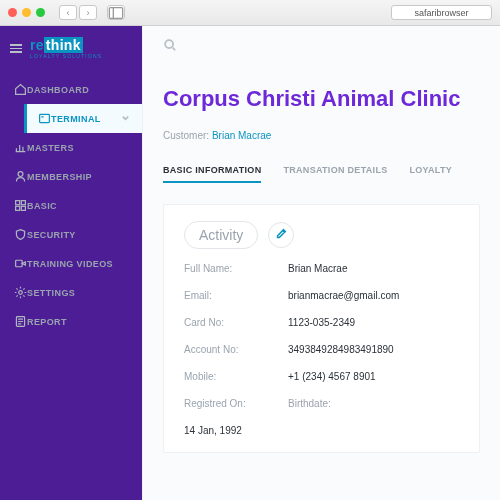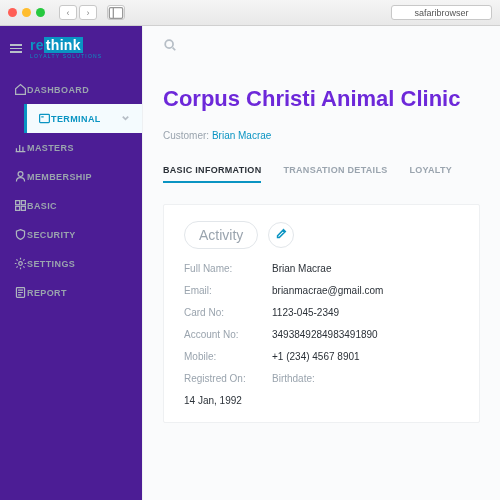--- a/index.html
+++ b/index.html
@@ -42,21 +42,21 @@
   .sub a { color:#0a94c2; text-decoration:none;}
   .tabs { display:flex; gap:22px; margin-top:18px; border-bottom:1px solid transparent;}
   .tab { font-size:9px; font-weight:700; letter-spacing:.3px; color:#9aa4ae; padding:6px 0 8px 0; cursor:pointer; position:relative;}
   .tab.active { color:#2b3138; }
   .tab.active::after { content:""; position:absolute; left:0; right:0; bottom:0; height:2px; background:#0a94c2;}
   .card { background:#fff; border:1px solid #eef0f2; border-radius:2px; margin-top:20px; padding:16px 20px;}
   .cardhead { display:flex; align-items:center; gap:10px; margin-bottom:14px;}
   .pill { border:1px solid #e2e6ea; border-radius:16px; padding:5px 14px; font-size:14px; color:#9aa4ae;}
   .iconbtn { width:26px; height:26px; border:1px solid #e2e6ea; border-radius:50%; display:flex; align-items:center; justify-content:center;}
   .iconbtn svg { width:12px; height:12px; stroke:#0a94c2; stroke-width:1.8; fill:none;}
-  .rows { display:grid; grid-template-columns: 88px 1fr; row-gap:11px; font-size:10px;}
+  .rows { display:grid; grid-template-columns: 88px 1fr; row-gap:11px; font-size:10px;gap:16px;}
   .rows .k { color:#9aa4ae; }
   .rows .v { color:#2b3138; }
 </style>
 </head>
 <body>
 
 <div class="chrome">
   <div class="dots">
     <div class="dot r"></div>
     <div class="dot y"></div>
@@ -142,20 +142,29 @@
           </span>
         <span>BASIC</span>
       </li>
       <li>
         <span class="ic">
             <svg viewBox="0 0 16 16">
               <path d="M8 2l5 2v4c0 3-2 5-5 6-3-1-5-3-5-6V4l5-2z"></path>
             </svg>
           </span>
         <span>SECURITY</span>
+      </li>
+      <li>
+        <span class="ic">
+            <svg viewBox="0 0 16 16">
+              <rect x="2" y="4" width="8" height="8" rx="1"></rect>
+              <path d="M10 8l4-2v4l-4-2z"></path>
+            </svg>
+          </span>
+        <span>TRAINING VIDEOS</span>
       </li>
       <li>
         <span class="ic">
             <svg viewBox="0 0 16 16">
               <circle cx="8" cy="8" r="2.2"></circle>
               <path d="M8 1v2M8 13v2M1 8h2M13 8h2M3 3l1.5 1.5M11.5 11.5L13 13M13 3l-1.5 1.5M4.5 11.5L3 13"></path>
             </svg>
           </span>
         <span>SETTINGS</span>
       </li>
@@ -199,21 +208,21 @@
                   <path d="M10 2l2 2-7 7H3v-2l7-7zM9 3l2 2"></path>
                 </svg></span>
           </div>
         </div>
         <div class="rows">
           <div class="k">Full Name:</div>
             <div class="v">Brian Macrae</div>
           <div class="k">Email:</div>
             <div class="v">brianmacrae@gmail.com</div>
           <div class="k">Card No:</div>
-            <div class="v">1123-045-2349</div>
+            <div class="v">1123-035-2349</div>
           <div class="k">Account No:</div>
             <div class="v">34938492849834918​90</div>
           <div class="k">Mobile:</div>
             <div class="v">+1 (234) 4567 8901</div>
           <div class="k">Registred On:</div>
           <div class="k">Birthdate:</div>
             <div class="v">14 Jan, 1992</div>
         </div>
       </div>
     </div>

